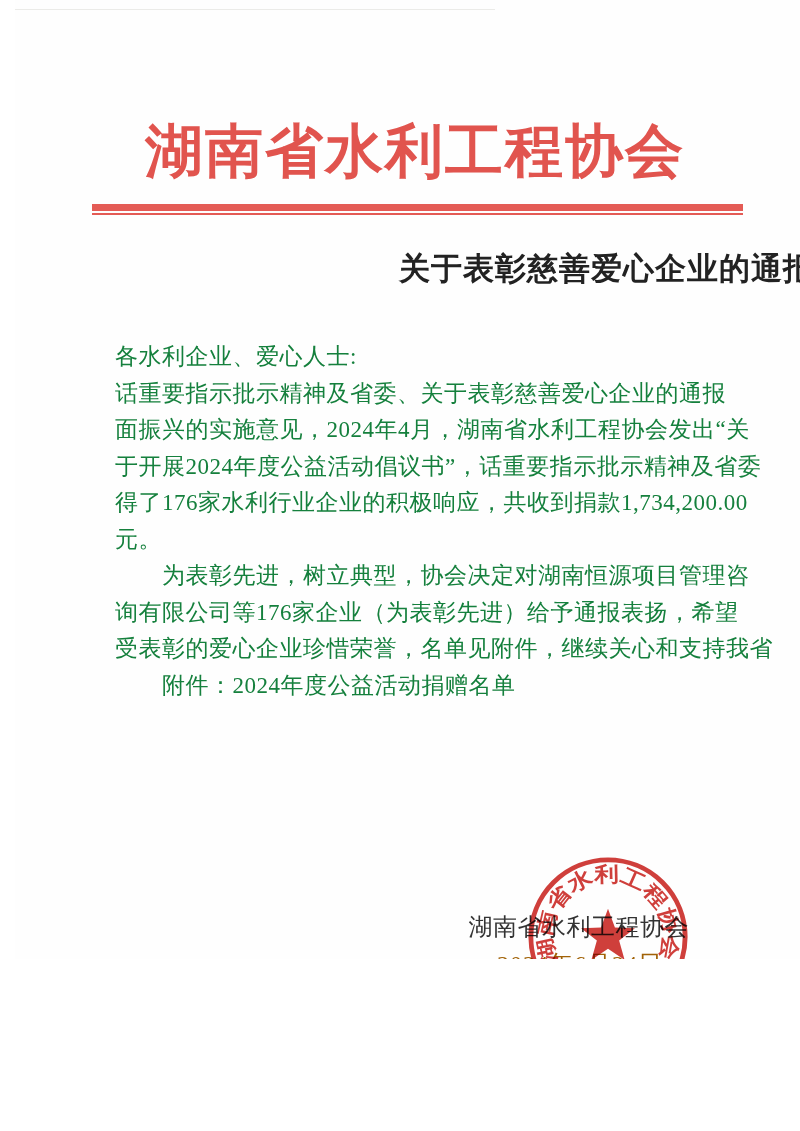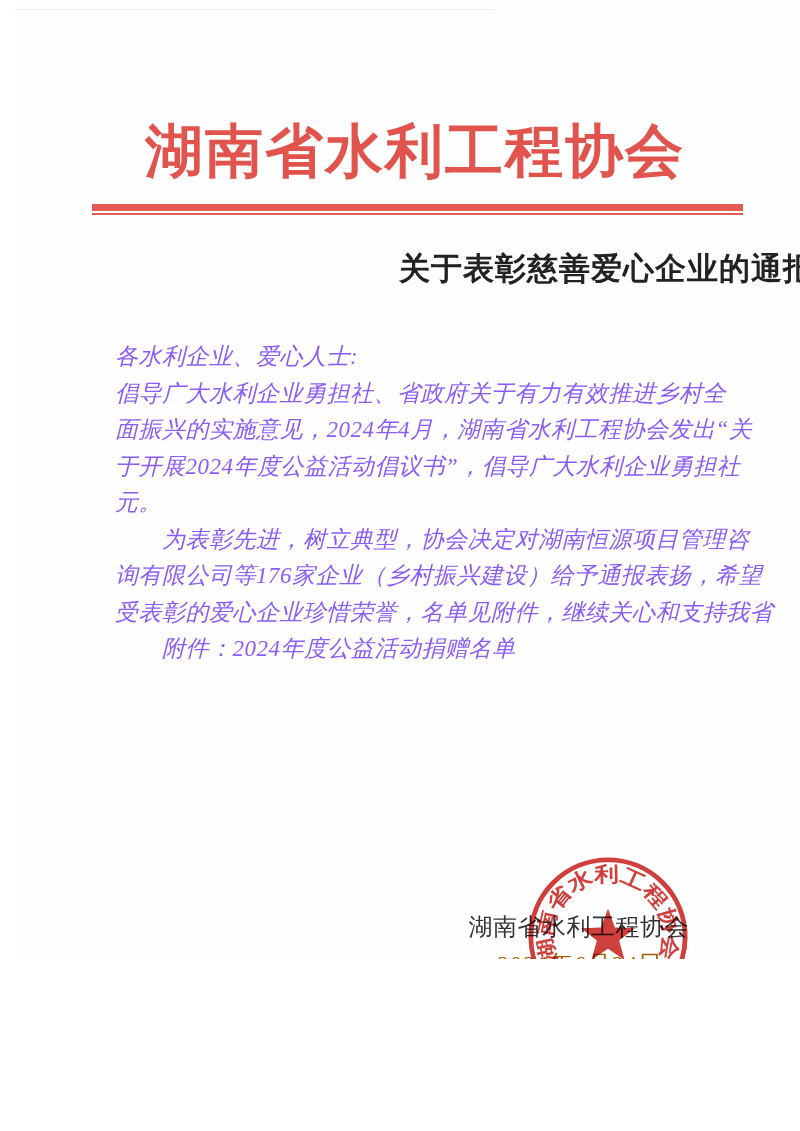--- a/index.html
+++ b/index.html
@@ -28,21 +28,21 @@
   .rule-bottom .thin { height:2px; background:#e45b55; }
   .rule-bottom .gap { height:2px; }
   .rule-bottom .thick { height:7px; background:#e45b55; }
   .doc-title {
     position:absolute; top:248px; left:0; width:100%;
     text-align:right; color:#222222; font-weight:bold;
     font-size:31px; letter-spacing:1px; white-space:nowrap;font-family:Liberation Mono, monospace;
   }
   .body-text {
     position:absolute; left:100px; top:339px; width:605px;
-    color:#8b5cf6; font-size:23px;font-style:italic;
+    color:#15803d; font-size:23px;
   }
   .body-text .line {
     height:36.5px; line-height:36.5px; white-space:nowrap;
     letter-spacing:0.5px;
   }
   .body-text .line.indent { padding-left:47px; }
   .signature-org {
     position:absolute; top:911px; right:126px;
     color:#333333; font-size:24px; letter-spacing:0.5px;
     white-space:nowrap; z-index:1;
@@ -74,26 +74,27 @@
   <div class="rule rule-top">
     <div class="thick"></div>
     <div class="gap"></div>
     <div class="thin"></div>
   </div>
 
   <div class="doc-title">关于表彰慈善爱心企业的通报</div>
 
   <div class="body-text">
     <div class="line">各水利企业、爱心人士:</div>
-    <div class="line">倡导广大水利企业勇担社、省政府关于有力有效推进乡村全</div>
+    <div class="line">话重要指示批示精神及省委、关于表彰慈善爱心企业的通报</div>
     <div class="line">面振兴的实施意见，2024年4月，湖南省水利工程协会发出“关</div>
-    <div class="line">于开展2024年度公益活动倡议书”，倡导广大水利企业勇担社</div>
+    <div class="line">于开展2024年度公益活动倡议书”，话重要指示批示精神及省委</div>
+    <div class="line">得了176家水利行业企业的积极响应，共收到捐款1,734,200.00</div>
     <div class="line">元。</div>
     <div class="line indent">为表彰先进，树立典型，协会决定对湖南恒源项目管理咨</div>
-    <div class="line">询有限公司等176家企业（乡村振兴建设）给予通报表扬，希望</div>
+    <div class="line">询有限公司等176家企业（为表彰先进）给予通报表扬，希望</div>
     <div class="line">受表彰的爱心企业珍惜荣誉，名单见附件，继续关心和支持我省</div>
     <div class="line indent">附件：2024年度公益活动捐赠名单</div>
   </div>
 
   <div class="signature-org">湖南省水利工程协会</div>
   <div class="signature-date">2024年6月24日</div>
 
   <div class="seal">
     <svg viewBox="0 0 170 170" xmlns="http://www.w3.org/2000/svg">
       <circle cx="85" cy="85" r="79" fill="none" stroke="#ca2420" stroke-width="5"></circle>

